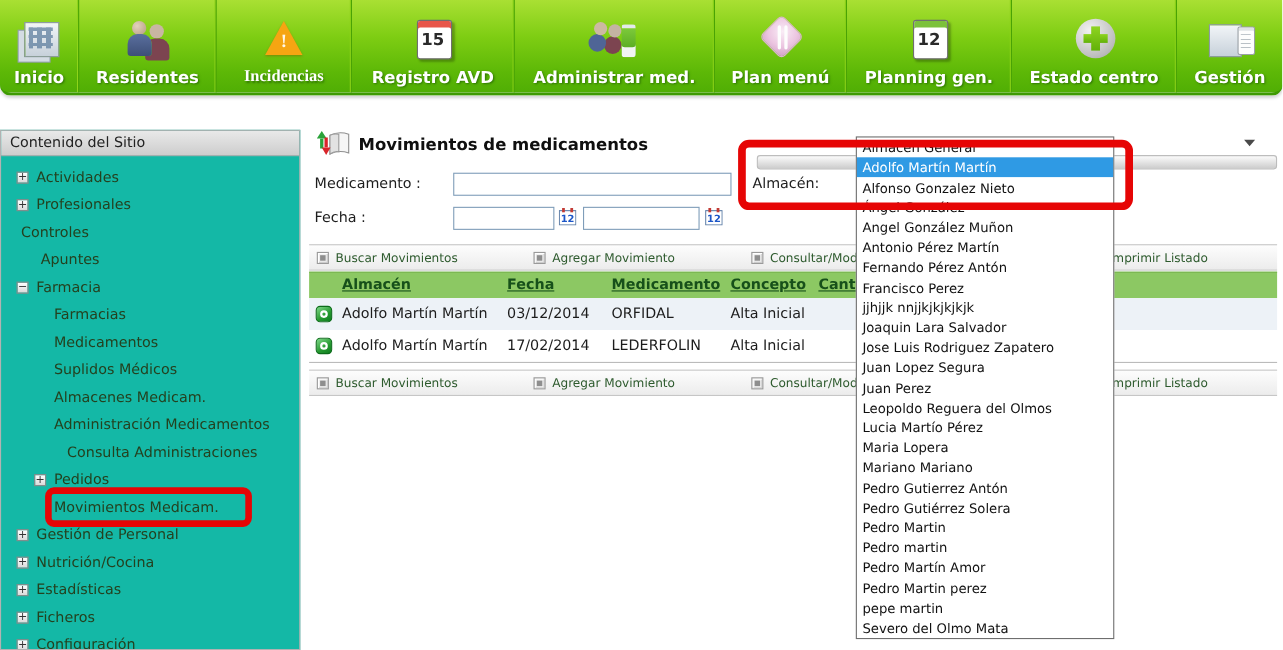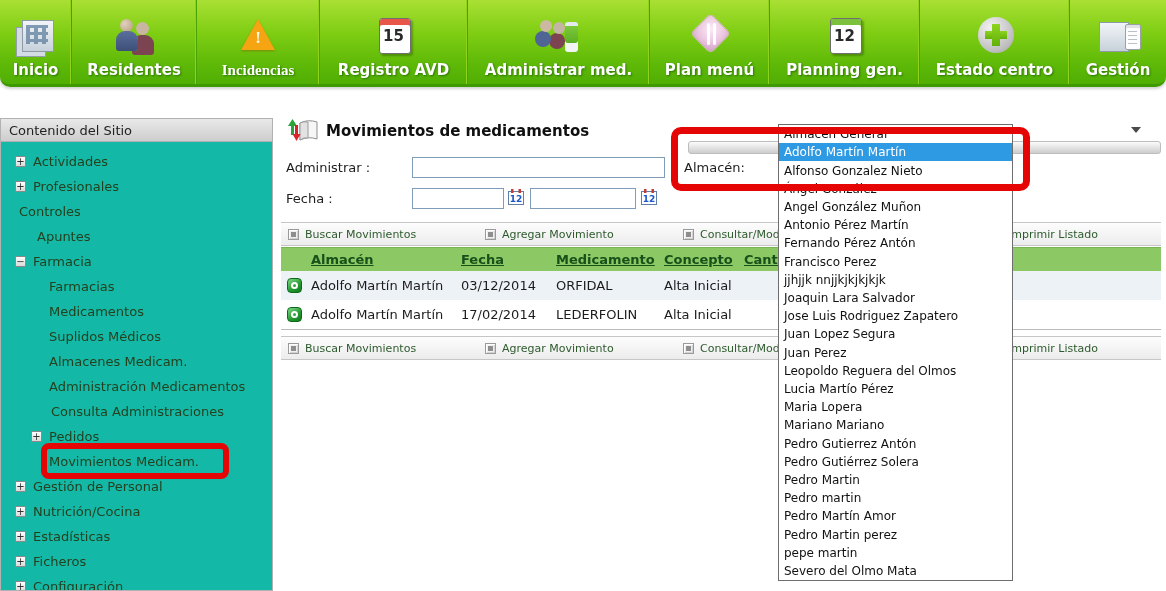--- a/index.html
+++ b/index.html
@@ -238,21 +238,21 @@
         <div class="tree-item" style="padding-left: 30px;">
           <span class="toggle" style="visibility: hidden;"></span>
           <span class="tree-label">Almacenes Medicam.</span>
         </div>
 
         <div class="tree-item" style="padding-left: 30px;">
           <span class="toggle" style="visibility: hidden;"></span>
           <span class="tree-label">Administración Medicamentos</span>
         </div>
 
-        <div class="tree-item" style="padding-left: 32px;">
+        <div class="tree-item" style="padding-left: 42px;">
           <span class="toggle" style="visibility: hidden;"></span>
           <span class="tree-label">Consulta Administraciones</span>
         </div>
 
         <div class="tree-item" style="padding-left: 30px;">
           <span class="toggle">+</span>
           <span class="tree-label">Pedidos</span>
         </div>
 
         <div class="tree-item" style="padding-left: 30px;">
@@ -296,21 +296,21 @@
         <rect x="4" y="9" width="3" height="9" fill="#2ba33a"></rect>
         <path d="M1 9 L5.5 2 L10 9 Z" fill="#2ba33a"></path>
         <rect x="8" y="8" width="3" height="9" fill="#d9252a"></rect>
         <path d="M5.5 17 L9.5 24 L13.5 17 Z" fill="#d9252a"></path>
       </svg>
     </span>
     <div class="page-title">Movimientos de medicamentos</div>
     <div class="header-bar"></div>
     <span class="collapse-arrow"></span>
 
-    <label class="form-label" style="left:5px; top:45px;">Administrar :</label>
+    <label class="form-label" style="left:5px; top:45px;">Medicamento :</label>
     <input class="txt-input" style="left: 131px; top: 42px; width: 253px;" value="">
     <label class="form-label" style="left:403px; top:45px;">Almacén:</label>
 
     <label class="form-label" style="left:5px; top:76px;">Fecha :</label>
     <input class="txt-input" style="left: 131px; top: 73px; width: 92px;" value="">
     <span class="cal-btn" style="left:227px; top:74px;">
       <svg width="16" height="16" viewBox="0 0 16 16">
         <rect x="0.5" y="2.5" width="15" height="13" fill="#fff" stroke="#5f7fa8"></rect>
         <rect x="3" y="0" width="2.5" height="4" fill="#c23b35"></rect>
           <rect x="10.5" y="0" width="2.5" height="4" fill="#c23b35"></rect>

